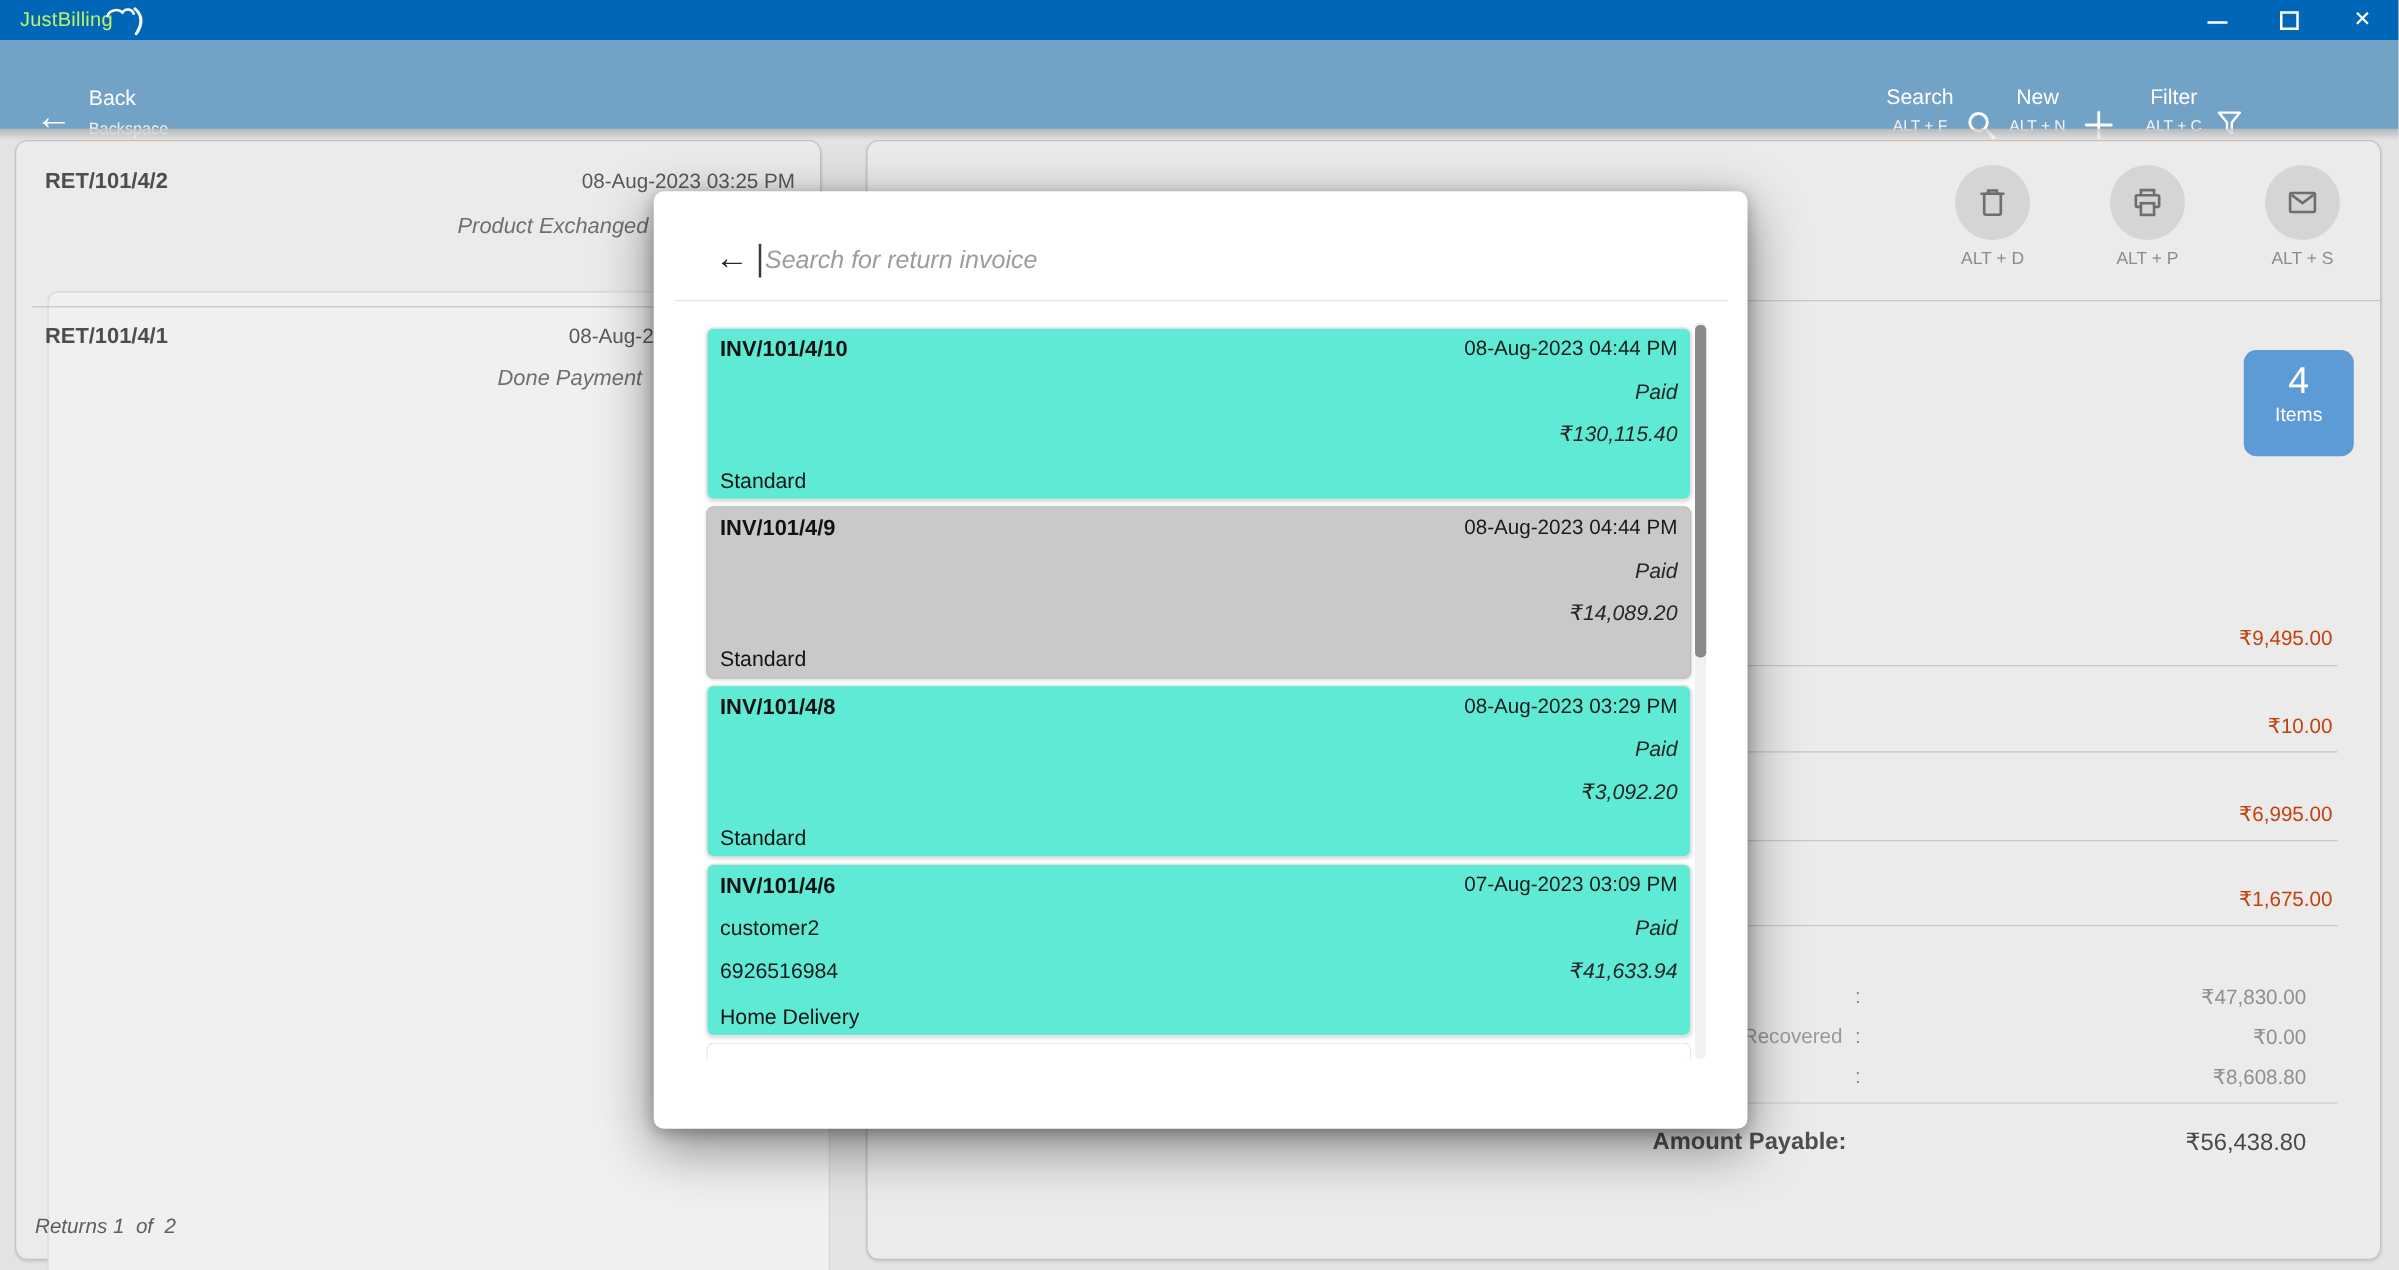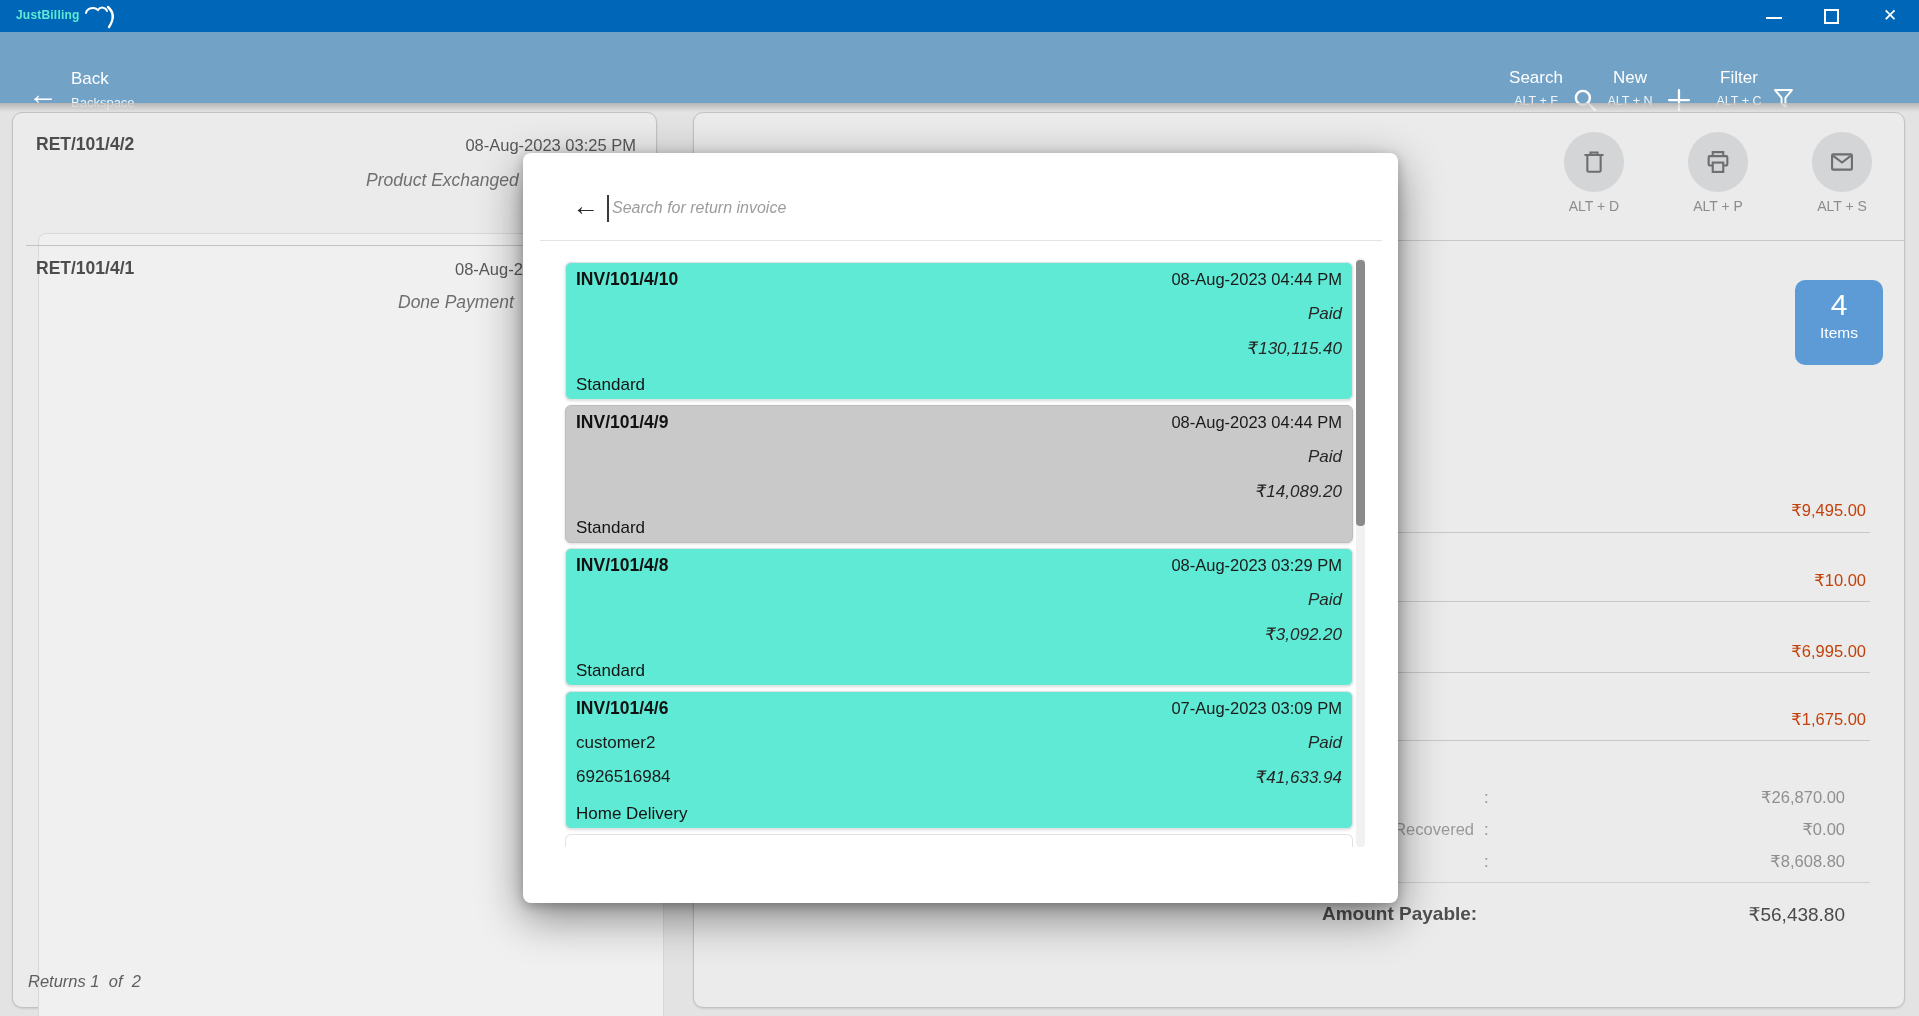--- a/index.html
+++ b/index.html
@@ -2,21 +2,21 @@
 <html><head>
 <meta charset="utf-8">
 <style>
   * { margin:0; padding:0; box-sizing:border-box; }
   html,body { width:1919px; height:1016px; }
   body { font-family:"Liberation Sans","DejaVu Sans",sans-serif; background:#E3E3E3; overflow:hidden; }
   #screen { position:relative; width:1919px; height:1016px; background:#E3E3E3; overflow:hidden; }
 
   
   .titlebar { position:absolute; left:0; top:0; width:1919px; height:32px; background:#0067B8; }
-  .logo { position:absolute; left:16px; top:8px; color:#5eead4; font-size:12px; font-weight:bold; letter-spacing:.2px; }
+  .logo { position:absolute; left:16px; top:8px; color:#bef264; font-size:16px; font-weight:normal; letter-spacing:.2px; }
   .logo-swoosh { position:absolute; left:84px; top:1px; }
   .winbtn { position:absolute; top:0; width:46px; height:32px; color:#fff; text-align:center; line-height:32px; font-size:15px; cursor:default; }
   .winbtn-min-bar { position:absolute; left:15px; top:17px; width:16px; height:2px; background:#fff; }
   .winbtn-max-box { position:absolute; left:15px; top:9px; width:15px; height:15px; border:2px solid #fff; }
 
   
   .appheader { position:absolute; left:0; top:32px; width:1919px; height:71px; background:#72A2C6; color:#fff; }
   .hdr-shadow { position:absolute; left:0; top:103px; width:1919px; height:9px; background:linear-gradient(to bottom, rgba(0,0,0,0.20), rgba(0,0,0,0)); }
   .back-arrow { position:absolute; left:28px; top:47px; font-size:30px; font-weight:300; color:#fff; line-height:30px; }
   .back-label { position:absolute; left:71px; top:37px; font-size:17px; }
@@ -45,21 +45,21 @@
   .amt { position:absolute; left:1600px; width:266px; text-align:right; font-size:16.5px; color:#c2410c; }
   .sum-val { position:absolute; left:1600px; width:245px; text-align:right; font-size:16.5px; color:#8F8F8F; }
   .sum-colon { position:absolute; left:1484px; font-size:16.5px; color:#8F8F8F; }
   .sum-label { position:absolute; left:1350px; width:124px; text-align:right; font-size:16.5px; color:#9A9A9A; }
   .pay-label { position:absolute; left:1322px; top:903px; font-size:19px; font-weight:bold; color:#4F4F4F; }
   .pay-value { position:absolute; left:1600px; top:903px; width:245px; text-align:right; font-size:19px; font-weight:normal; color:#4A4A4A; }
 
   
   .modal { position:absolute; left:523px; top:153px; width:875px; height:750px; background:#FFFFFF; border-radius:8px; box-shadow:0 14px 45px rgba(0,0,0,0.45), 0 3px 12px rgba(0,0,0,0.25); }
   .modal-back { position:absolute; left:572px; top:191px; font-size:27px; color:#2B2B2B; line-height:30px; }
-  .modal-input { position:absolute; left:612px; top:192px; width:650px; height:32px; border:none; outline:none; background:transparent; font-family:inherit; font-size:16px; font-style:italic; color:#be185d; }
+  .modal-input { position:absolute; left:612px; top:192px; width:650px; height:32px; border:none; outline:none; background:transparent; font-family:inherit; font-size:20px; font-style:italic; color:#be185d; }
   .modal-input::placeholder { color:#9C9C9C; font-style:italic; }
   .caret { position:absolute; left:607px; top:195px; width:1.5px; height:27px; background:#3A3A3A; }
   .modal-div { position:absolute; left:540px; top:240px; width:842px; height:1px; background:#E3E3E3; }
   .scroll-track { position:absolute; left:1356px; top:258px; width:9px; height:589px; background:#F1F1F1; border-radius:4px; }
   .scroll-thumb { position:absolute; left:1356px; top:260px; width:9px; height:266px; background:#8A8A8A; border-radius:4px; }
 
   .inv-card { position:absolute; left:565px; width:788px; height:138px; background:#5eead4; border:1px solid #E2E2E2; border-radius:6px; box-shadow:0 1px 3px rgba(0,0,0,0.15); }
   .inv-card.selected { background:#C9C9C9; border-color:#BDBDBD; }
   .c-num   { position:absolute; left:10px;  top:6px;   font-size:17.5px; font-weight:bold; color:#121212; }
   .c-date  { position:absolute; right:10px; top:7px;   font-size:16.5px; color:#1A1A1A; }
@@ -176,21 +176,21 @@
   <div class="amt" style="top:501px;">₹9,495.00</div>
   <div class="rdiv" style="left:700px; top:532px; width:1170px;"></div>
   <div class="amt" style="top:571px;">₹10.00</div>
   <div class="rdiv" style="left:700px; top:601px; width:1170px;"></div>
   <div class="amt" style="top:642px;">₹6,995.00</div>
   <div class="rdiv" style="left:700px; top:672px; width:1170px;"></div>
   <div class="amt" style="top:710px;">₹1,675.00</div>
   <div class="rdiv" style="left:700px; top:740px; width:1170px;"></div>
 
   <div class="sum-colon" style="top:788px;">:</div>
-  <div class="sum-val" style="top:788px;">₹26,870.00</div>
+  <div class="sum-val" style="top:788px;">₹47,830.00</div>
   <div class="sum-label" style="top:820px;">Recovered</div>
   <div class="sum-colon" style="top:820px;">:</div>
   <div class="sum-val" style="top:820px;">₹0.00</div>
   <div class="sum-colon" style="top:852px;">:</div>
   <div class="sum-val" style="top:852px;">₹8,608.80</div>
   <div class="rdiv" style="left:700px; top:882px; width:1170px; background:#D0D0D0;"></div>
   <div class="pay-label">Amount Payable:</div>
   <div class="pay-value">₹56,438.80</div>
 
   <div class="modal"></div>

